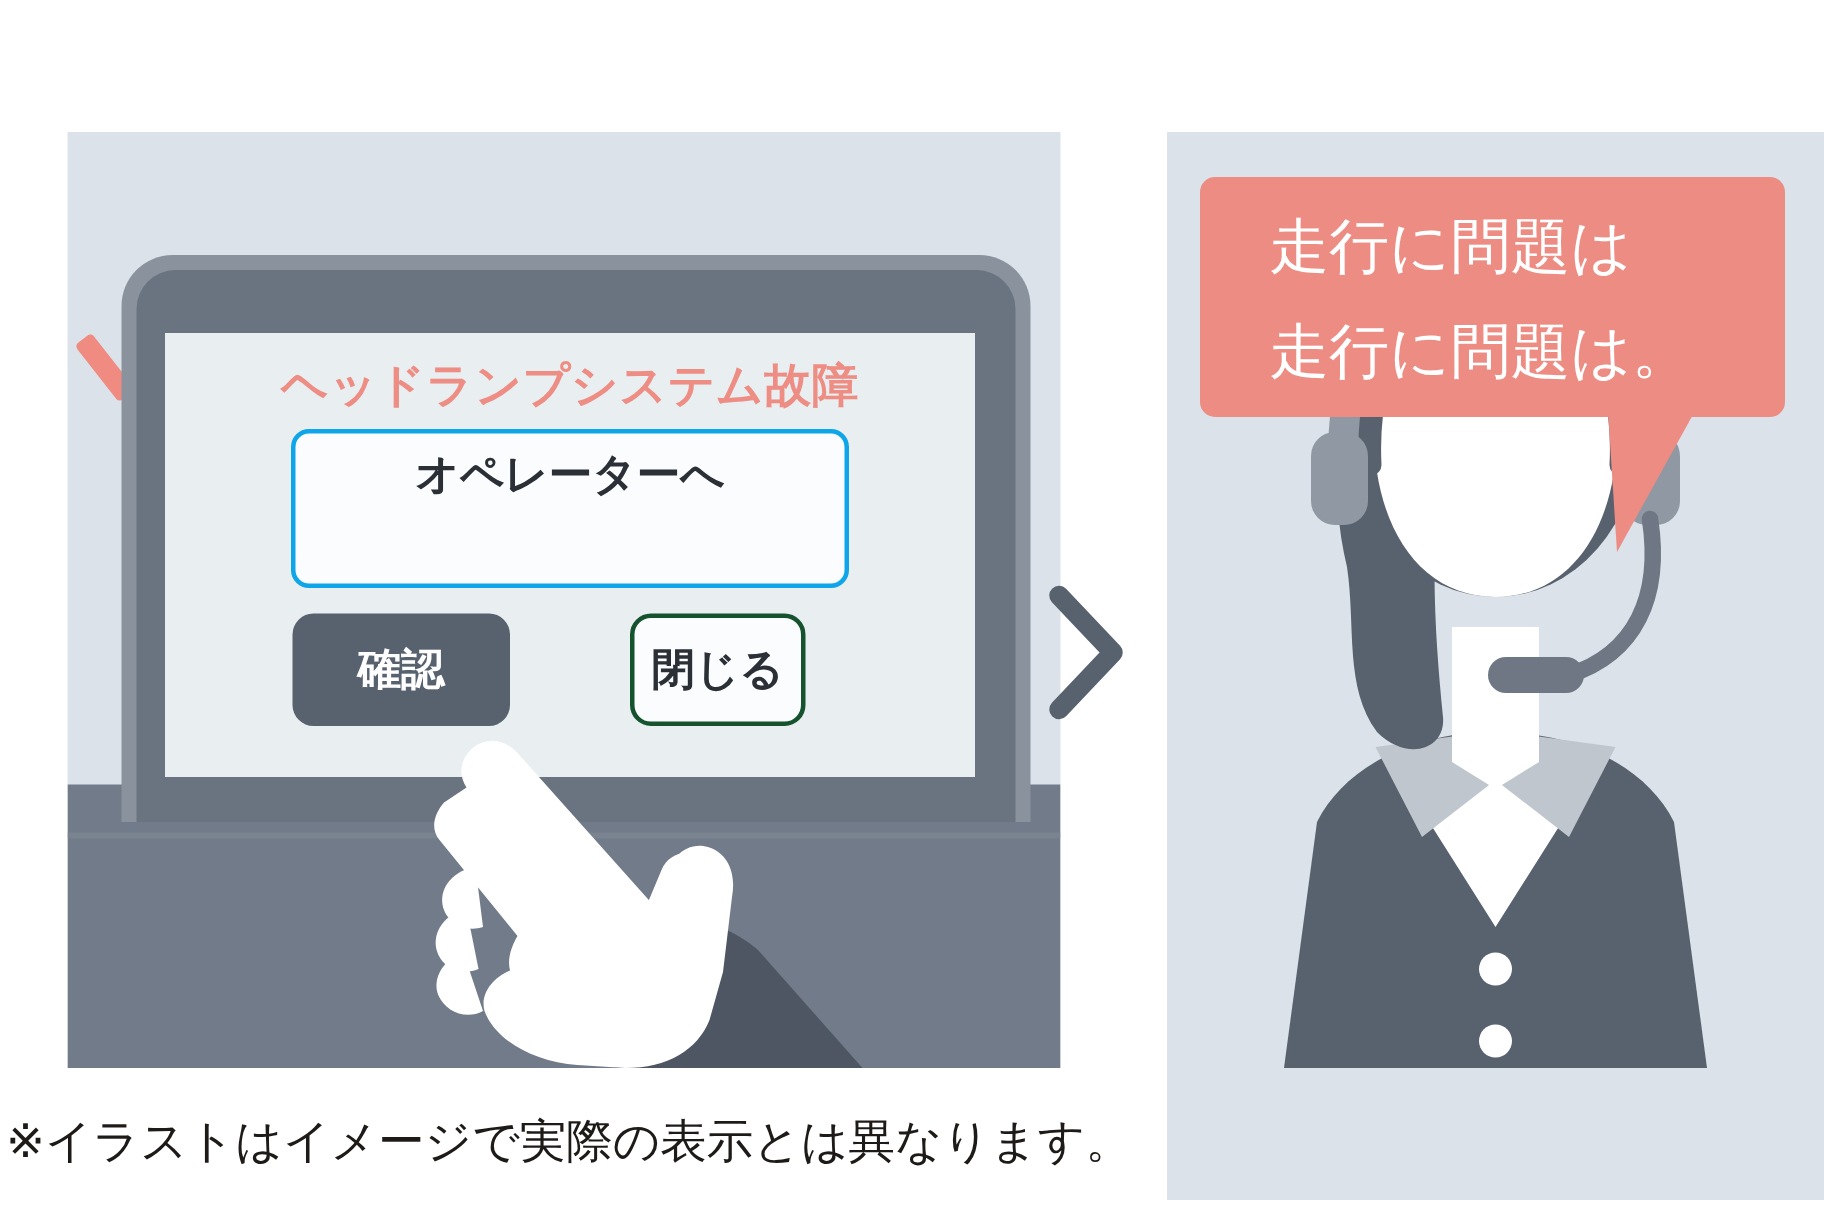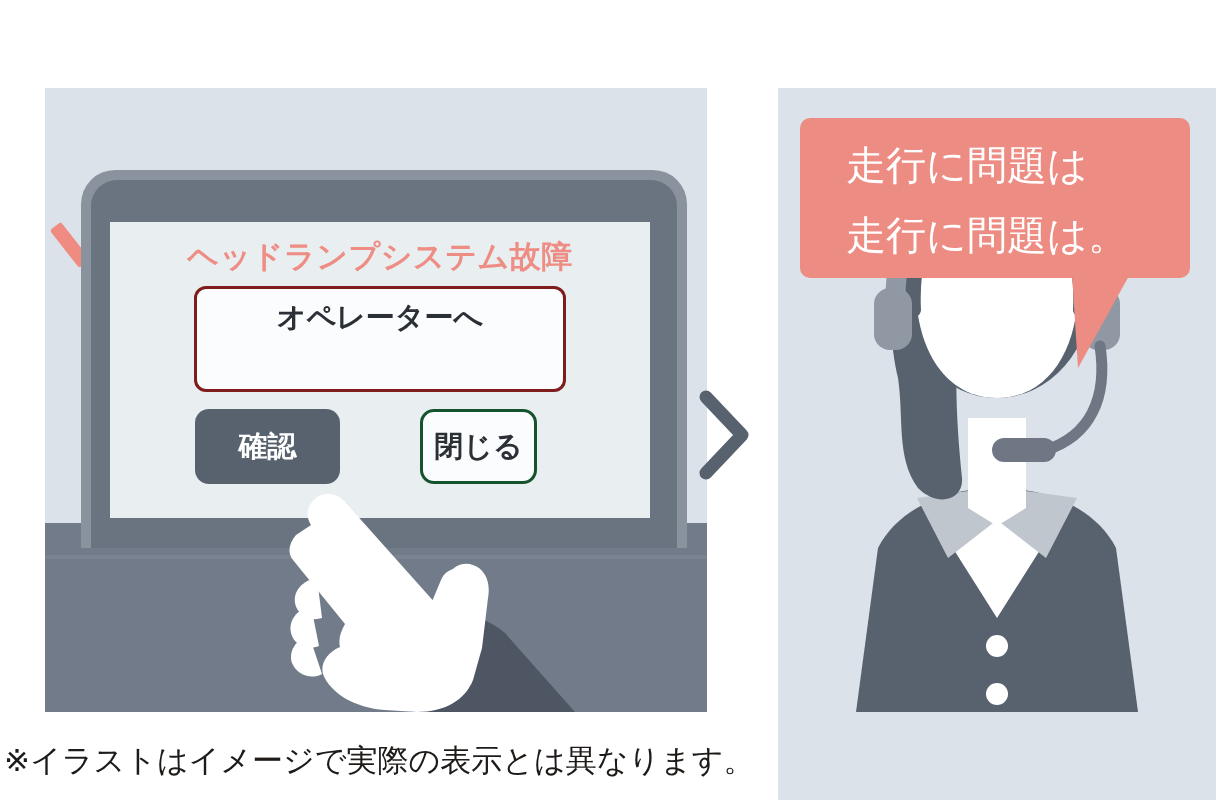--- a/index.html
+++ b/index.html
@@ -83,21 +83,21 @@
     font-weight: bold;
     letter-spacing: 0.5px;
     white-space: nowrap;
   }
 
   #message-box {
     position: absolute;
     left: 84px; top: 64px;
     width: 372px; height: 106px;
     background: #fbfcfd;
-    border: 3px solid #7f1d1d;
+    border: 3px solid #0ea5e9;
     border-radius: 12px;
     box-sizing: border-box;
   }
   #message-box .line {
     color: #2b2f36;
     font-size: 29px;
     font-weight: bold;
     text-align: center;
     line-height: 50px;
     white-space: nowrap;

